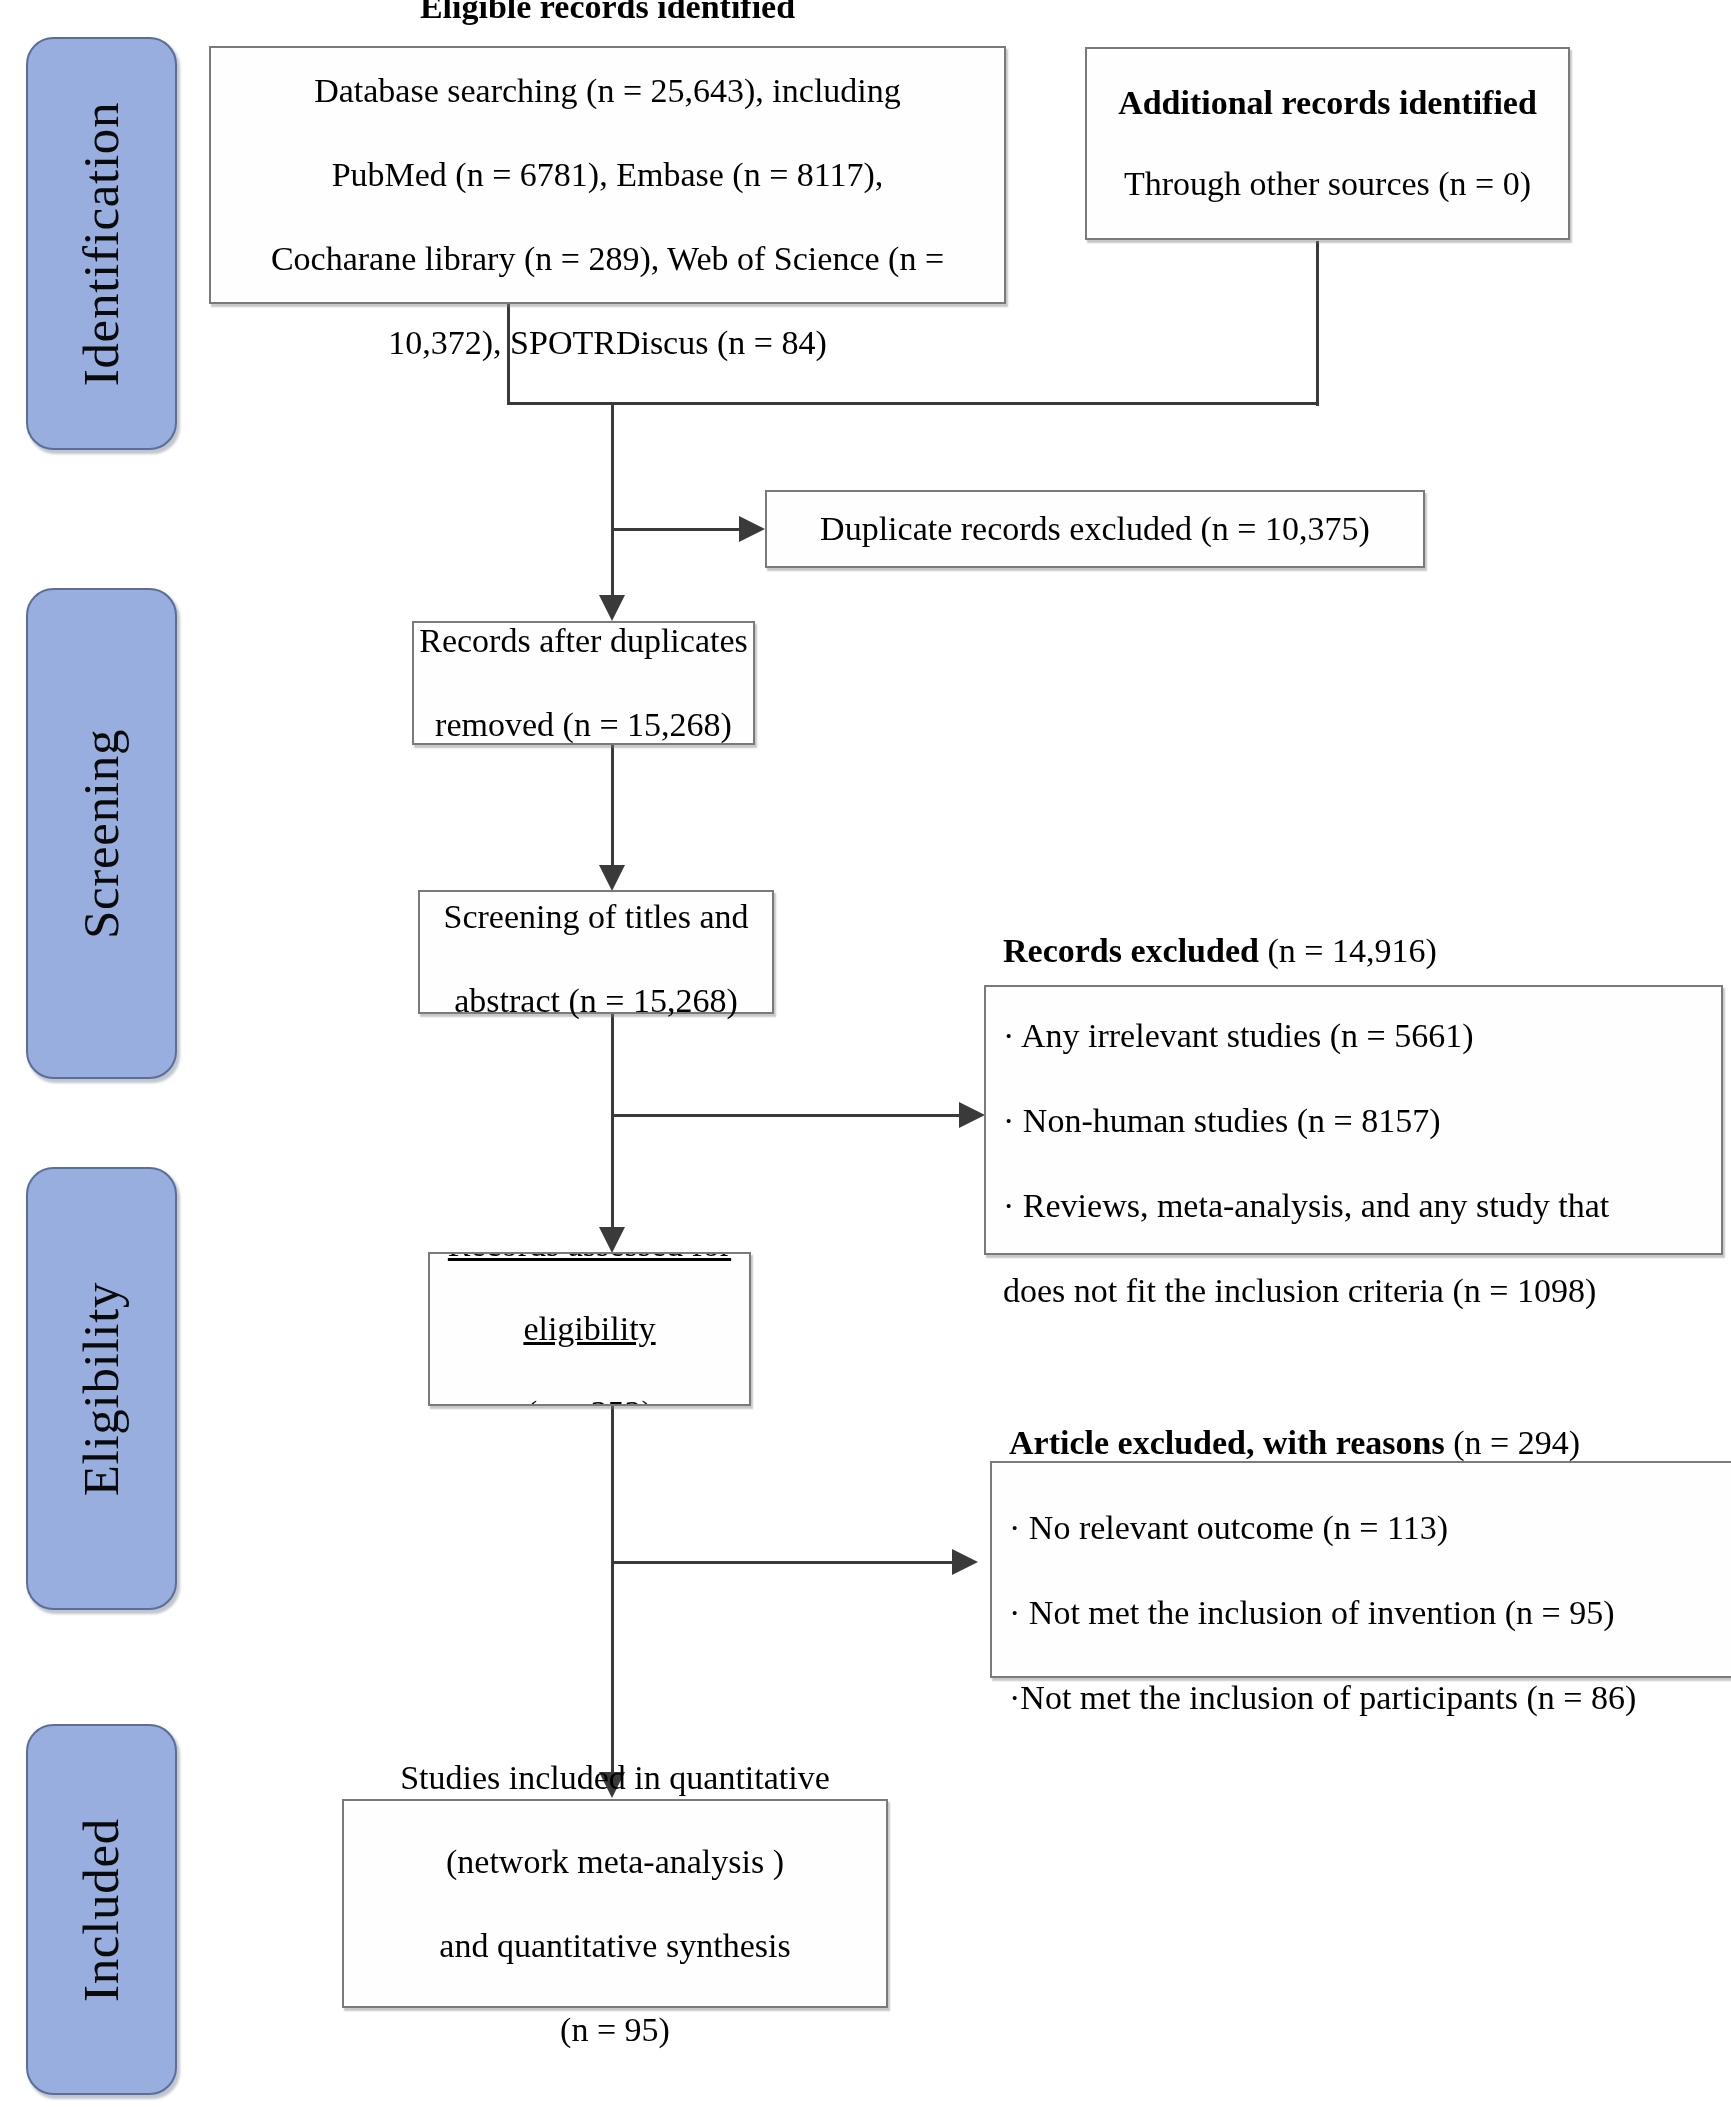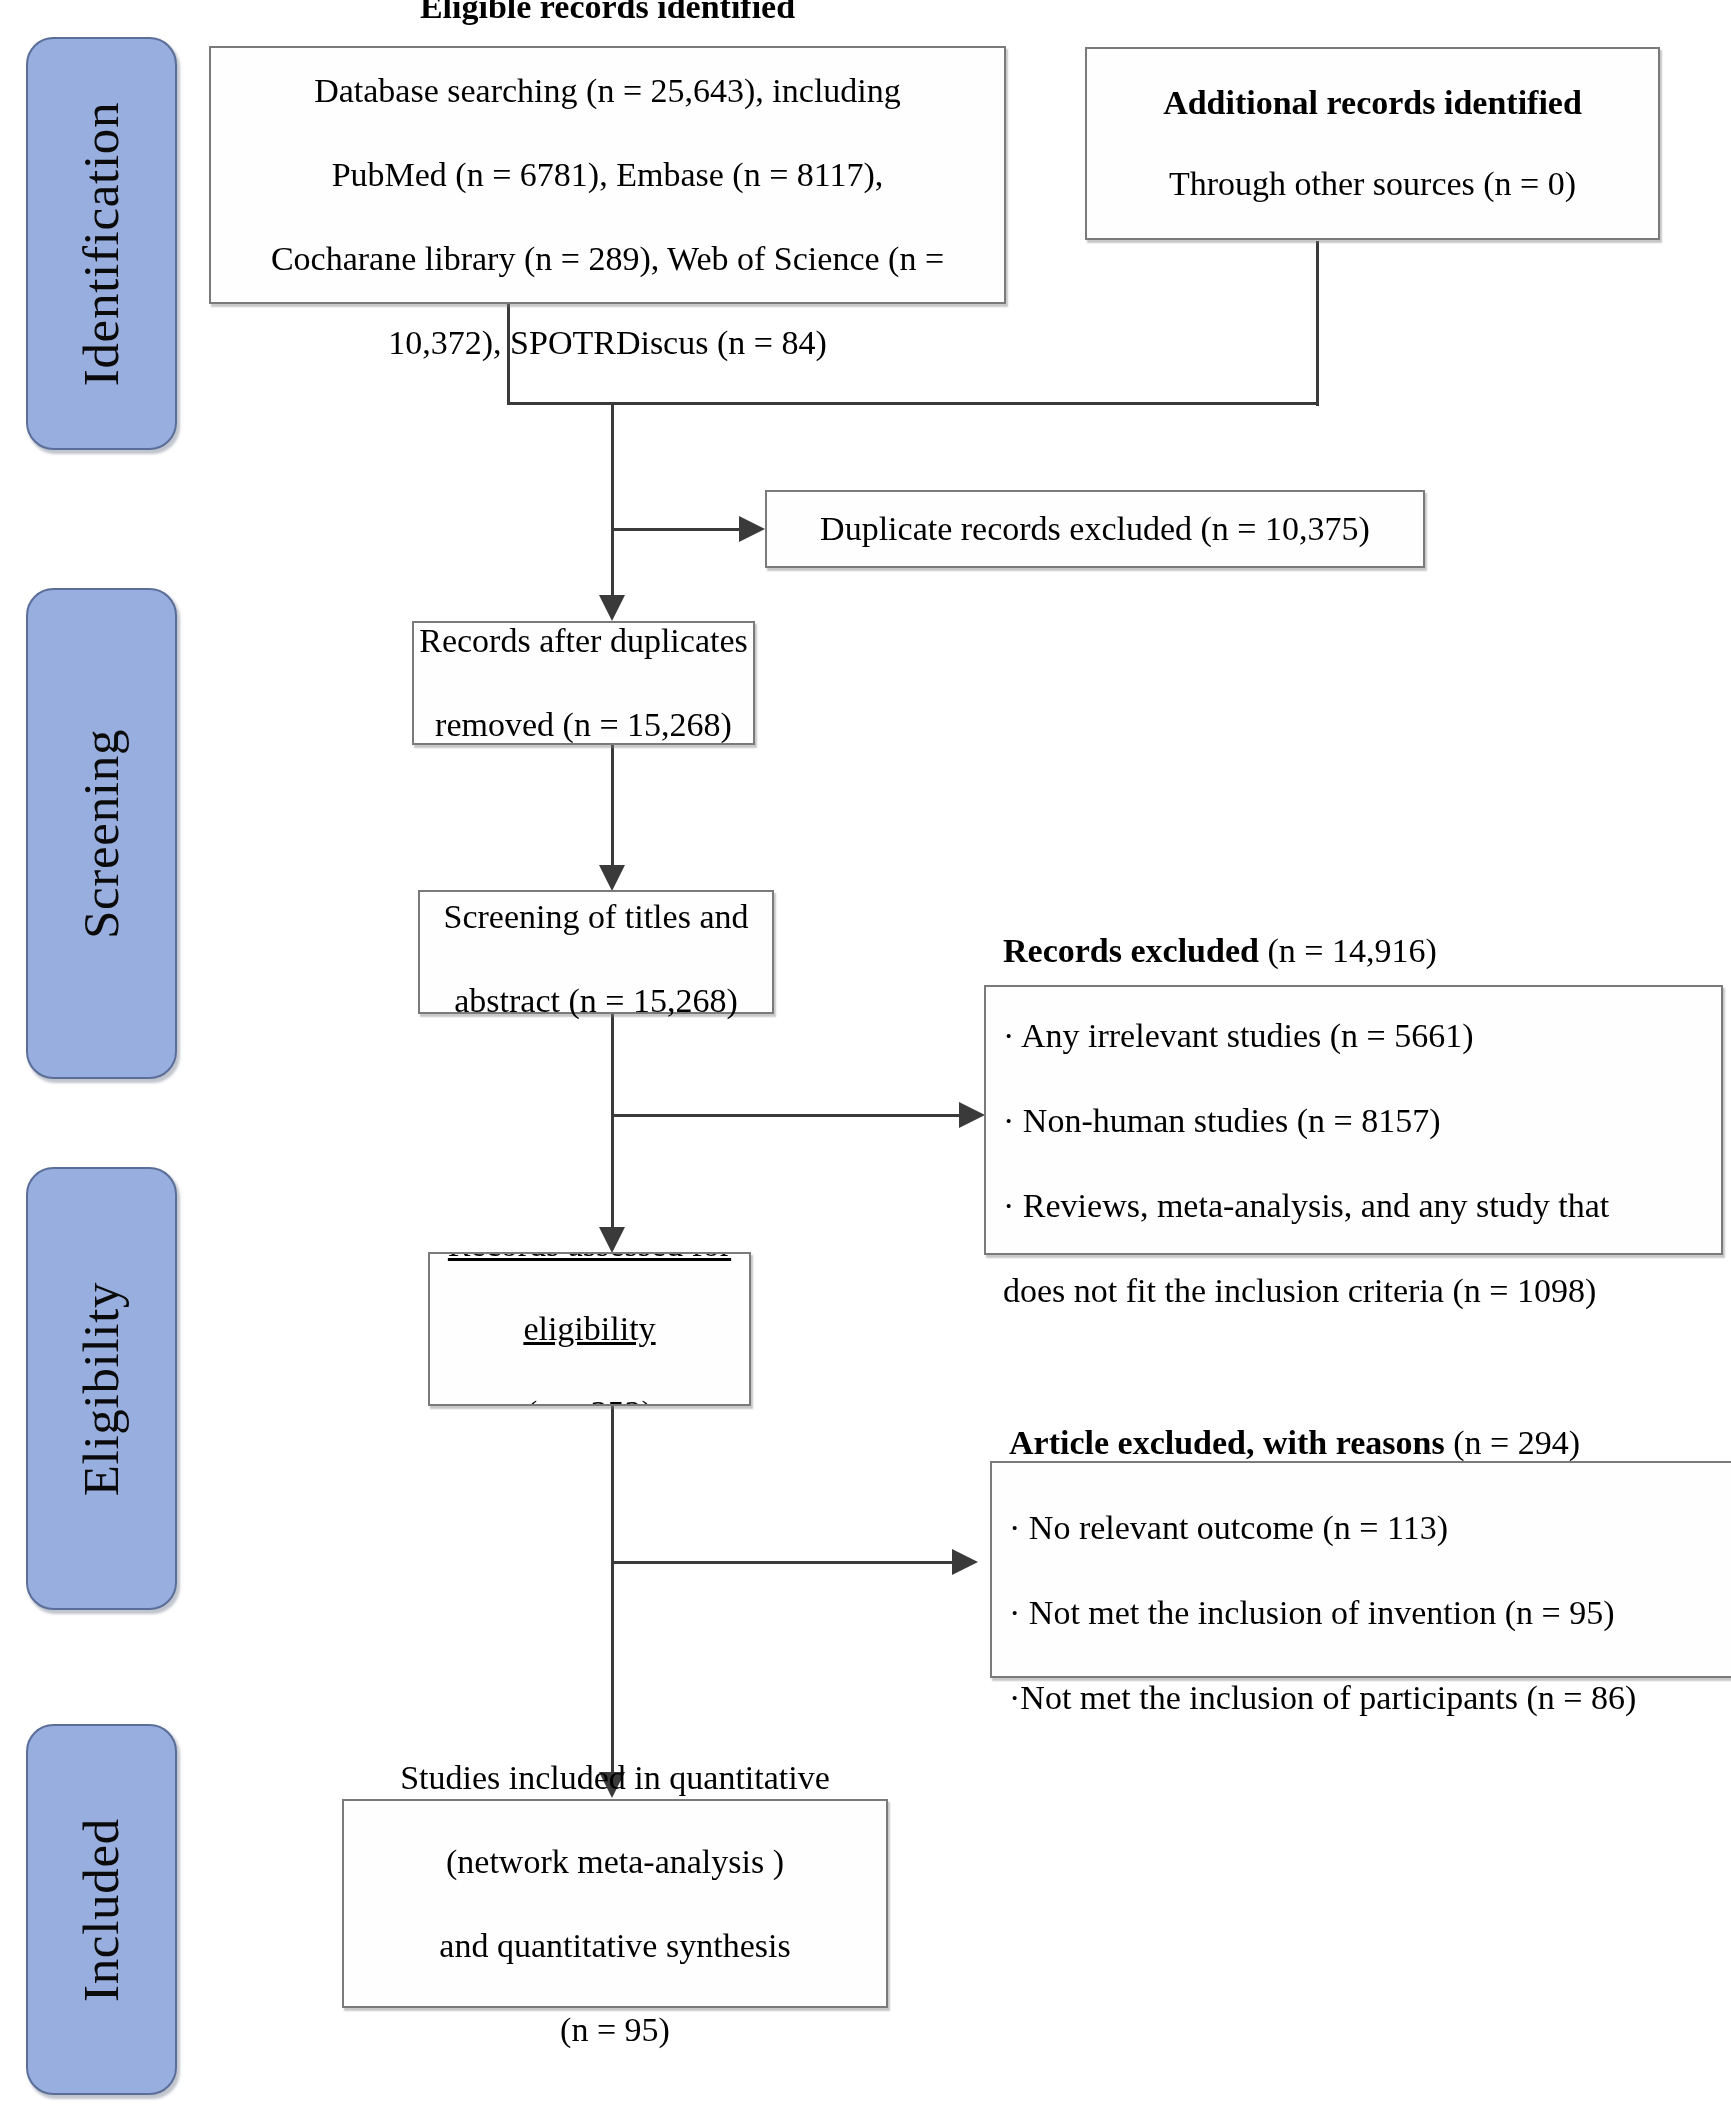--- a/index.html
+++ b/index.html
@@ -68,21 +68,21 @@
   <div class="ah-right" style="left:952px;top:1549px;"></div>
 
   <div class="fbox" style="left:209px;top:46px;width:797px;height:258px;">
     <div class="ln ttl">Eligible records identified</div>
     <div class="ln">Database searching (n = 25,643), including</div>
     <div class="ln">PubMed (n = 6781), Embase (n = 8117),</div>
     <div class="ln">Cocharane library (n = 289), Web of Science (n =</div>
     <div class="ln">10,372), SPOTRDiscus (n = 84)</div>
   </div>
 
-  <div class="fbox" style="left:1085px;top:47px;width:575px;height:193px;gap:31px;">
+  <div class="fbox" style="left:1085px;top:47px;width:485px;height:193px;gap:31px;">
     <div class="ln ttl">Additional records identified</div>
     <div class="ln">Through other sources (n = 0)</div>
   </div>
 
   <div class="fbox" style="left:765px;top:490px;width:660px;height:78px;">
     <div class="ln">Duplicate records excluded (n = 10,375)</div>
   </div>
 
   <div class="fbox" style="left:412px;top:621px;width:343px;height:124px;">
     <div class="ln">Records after duplicates</div>

